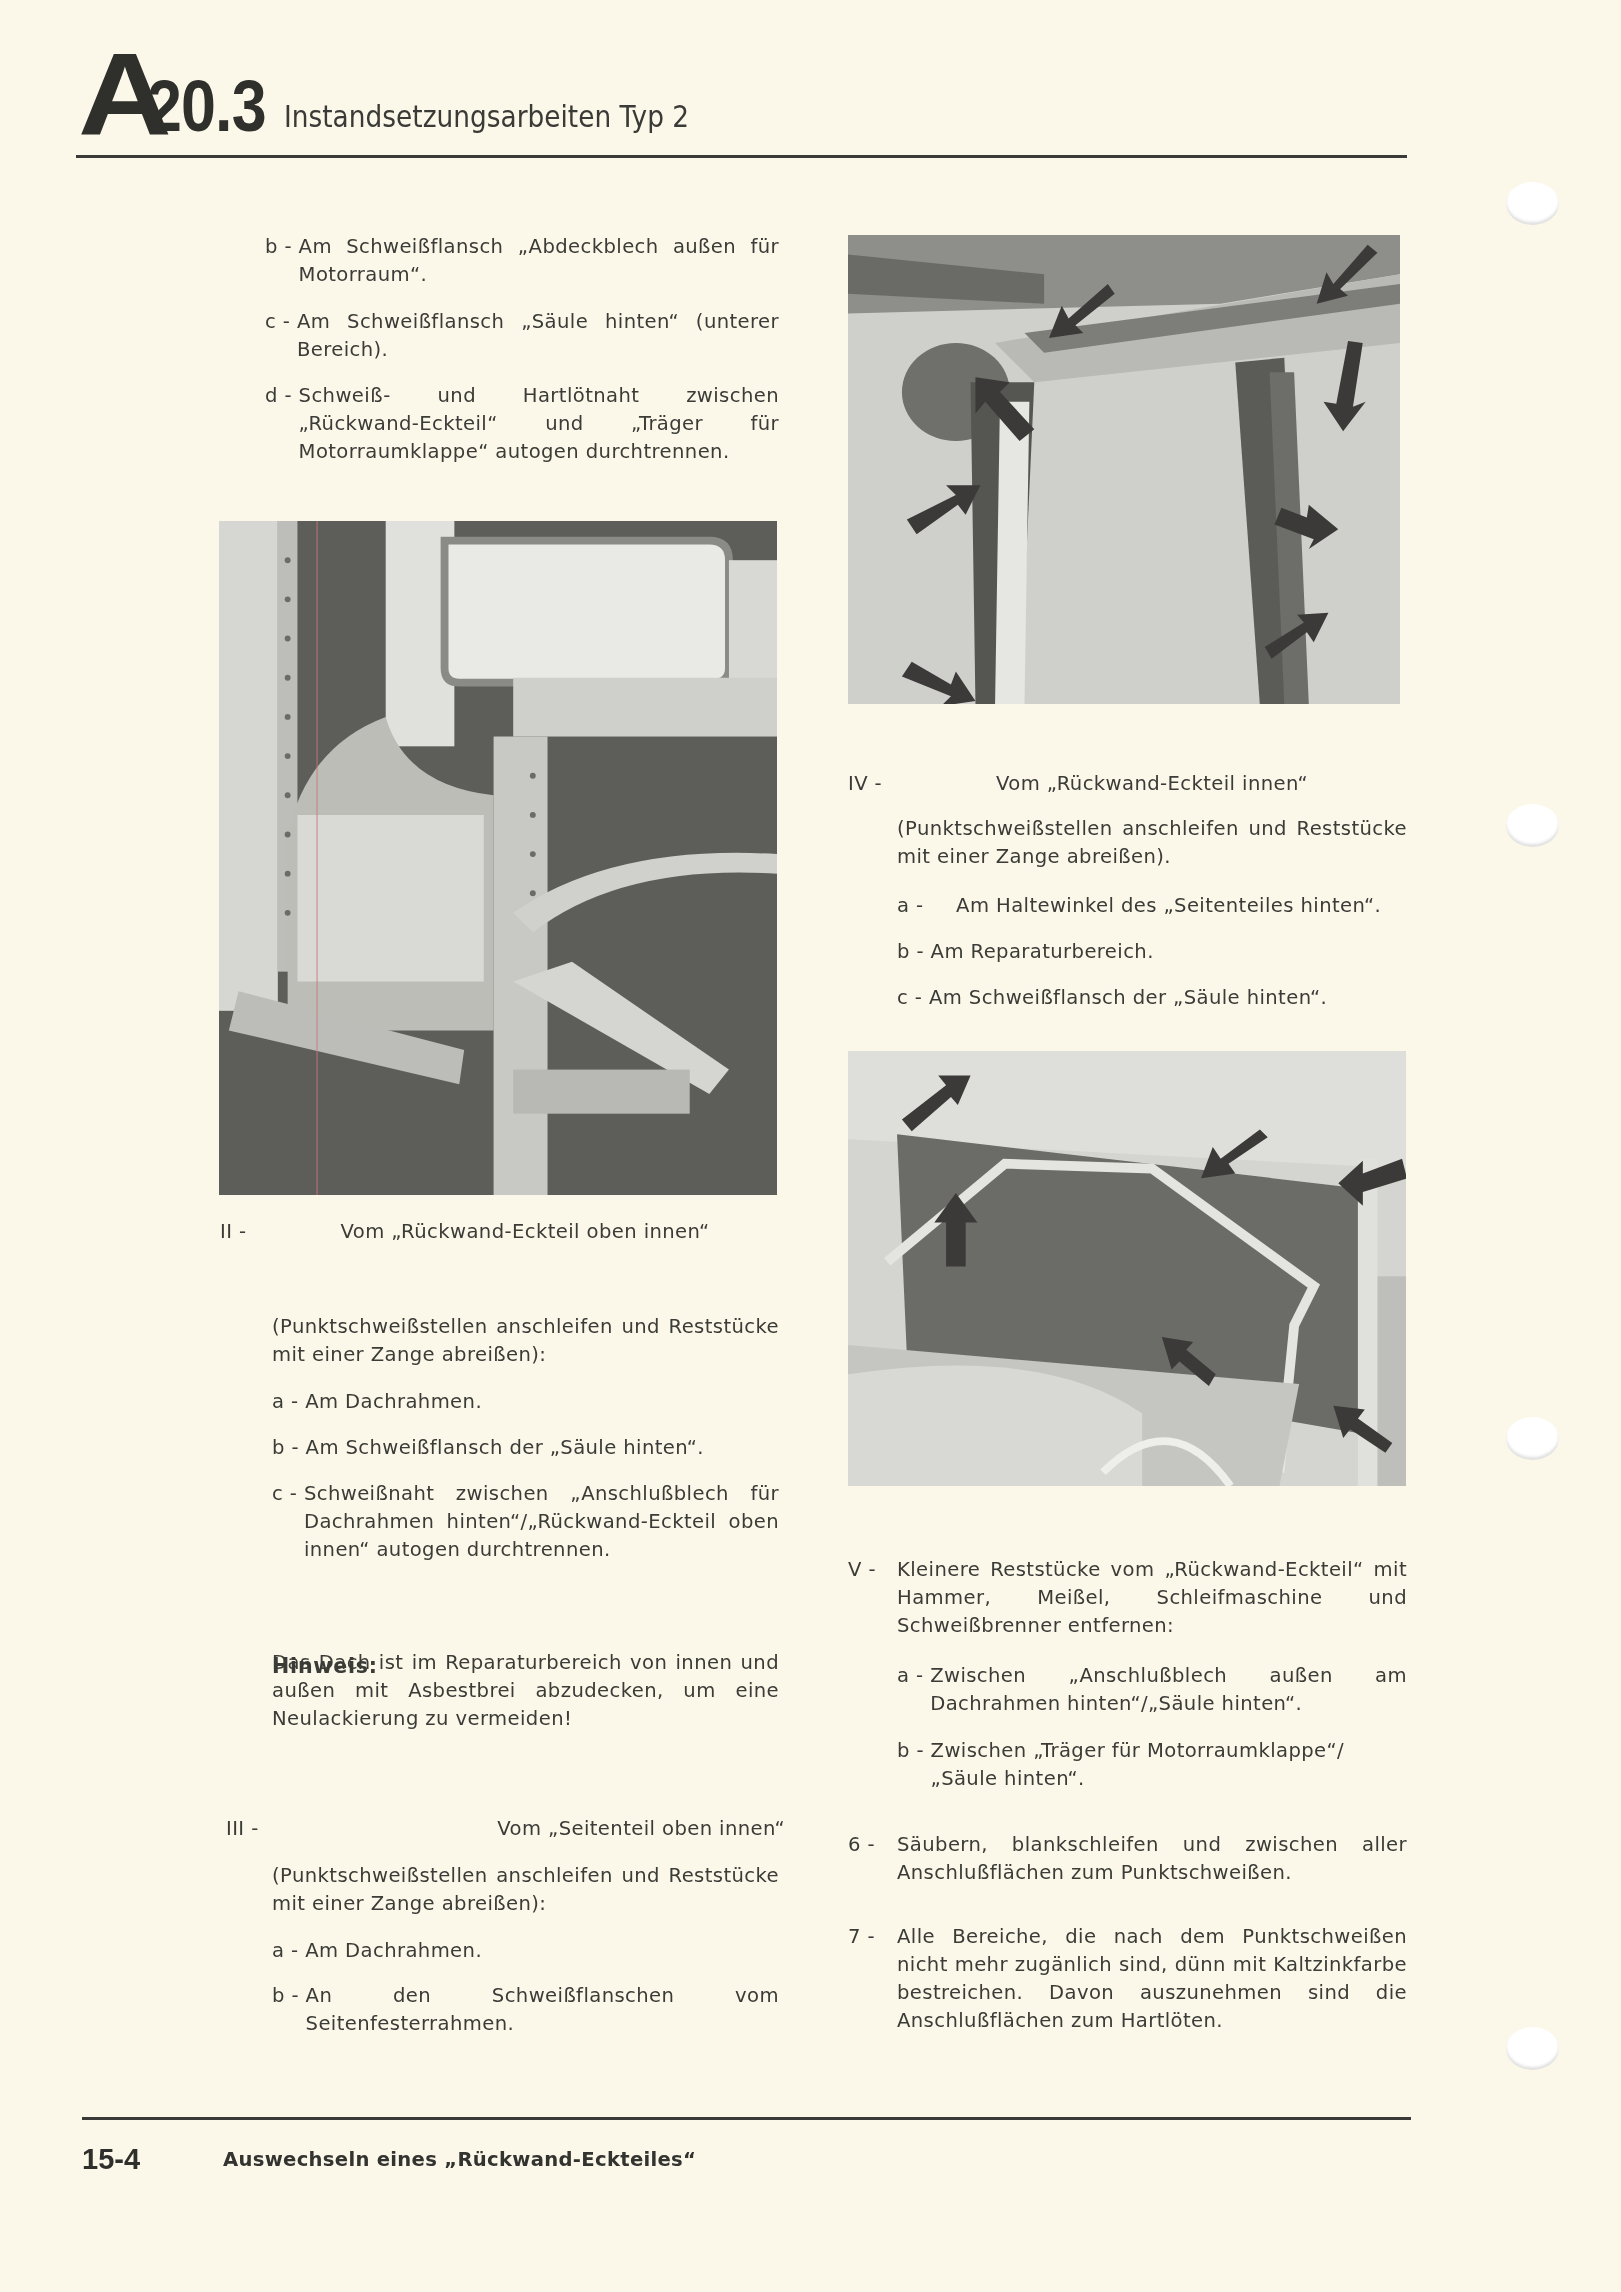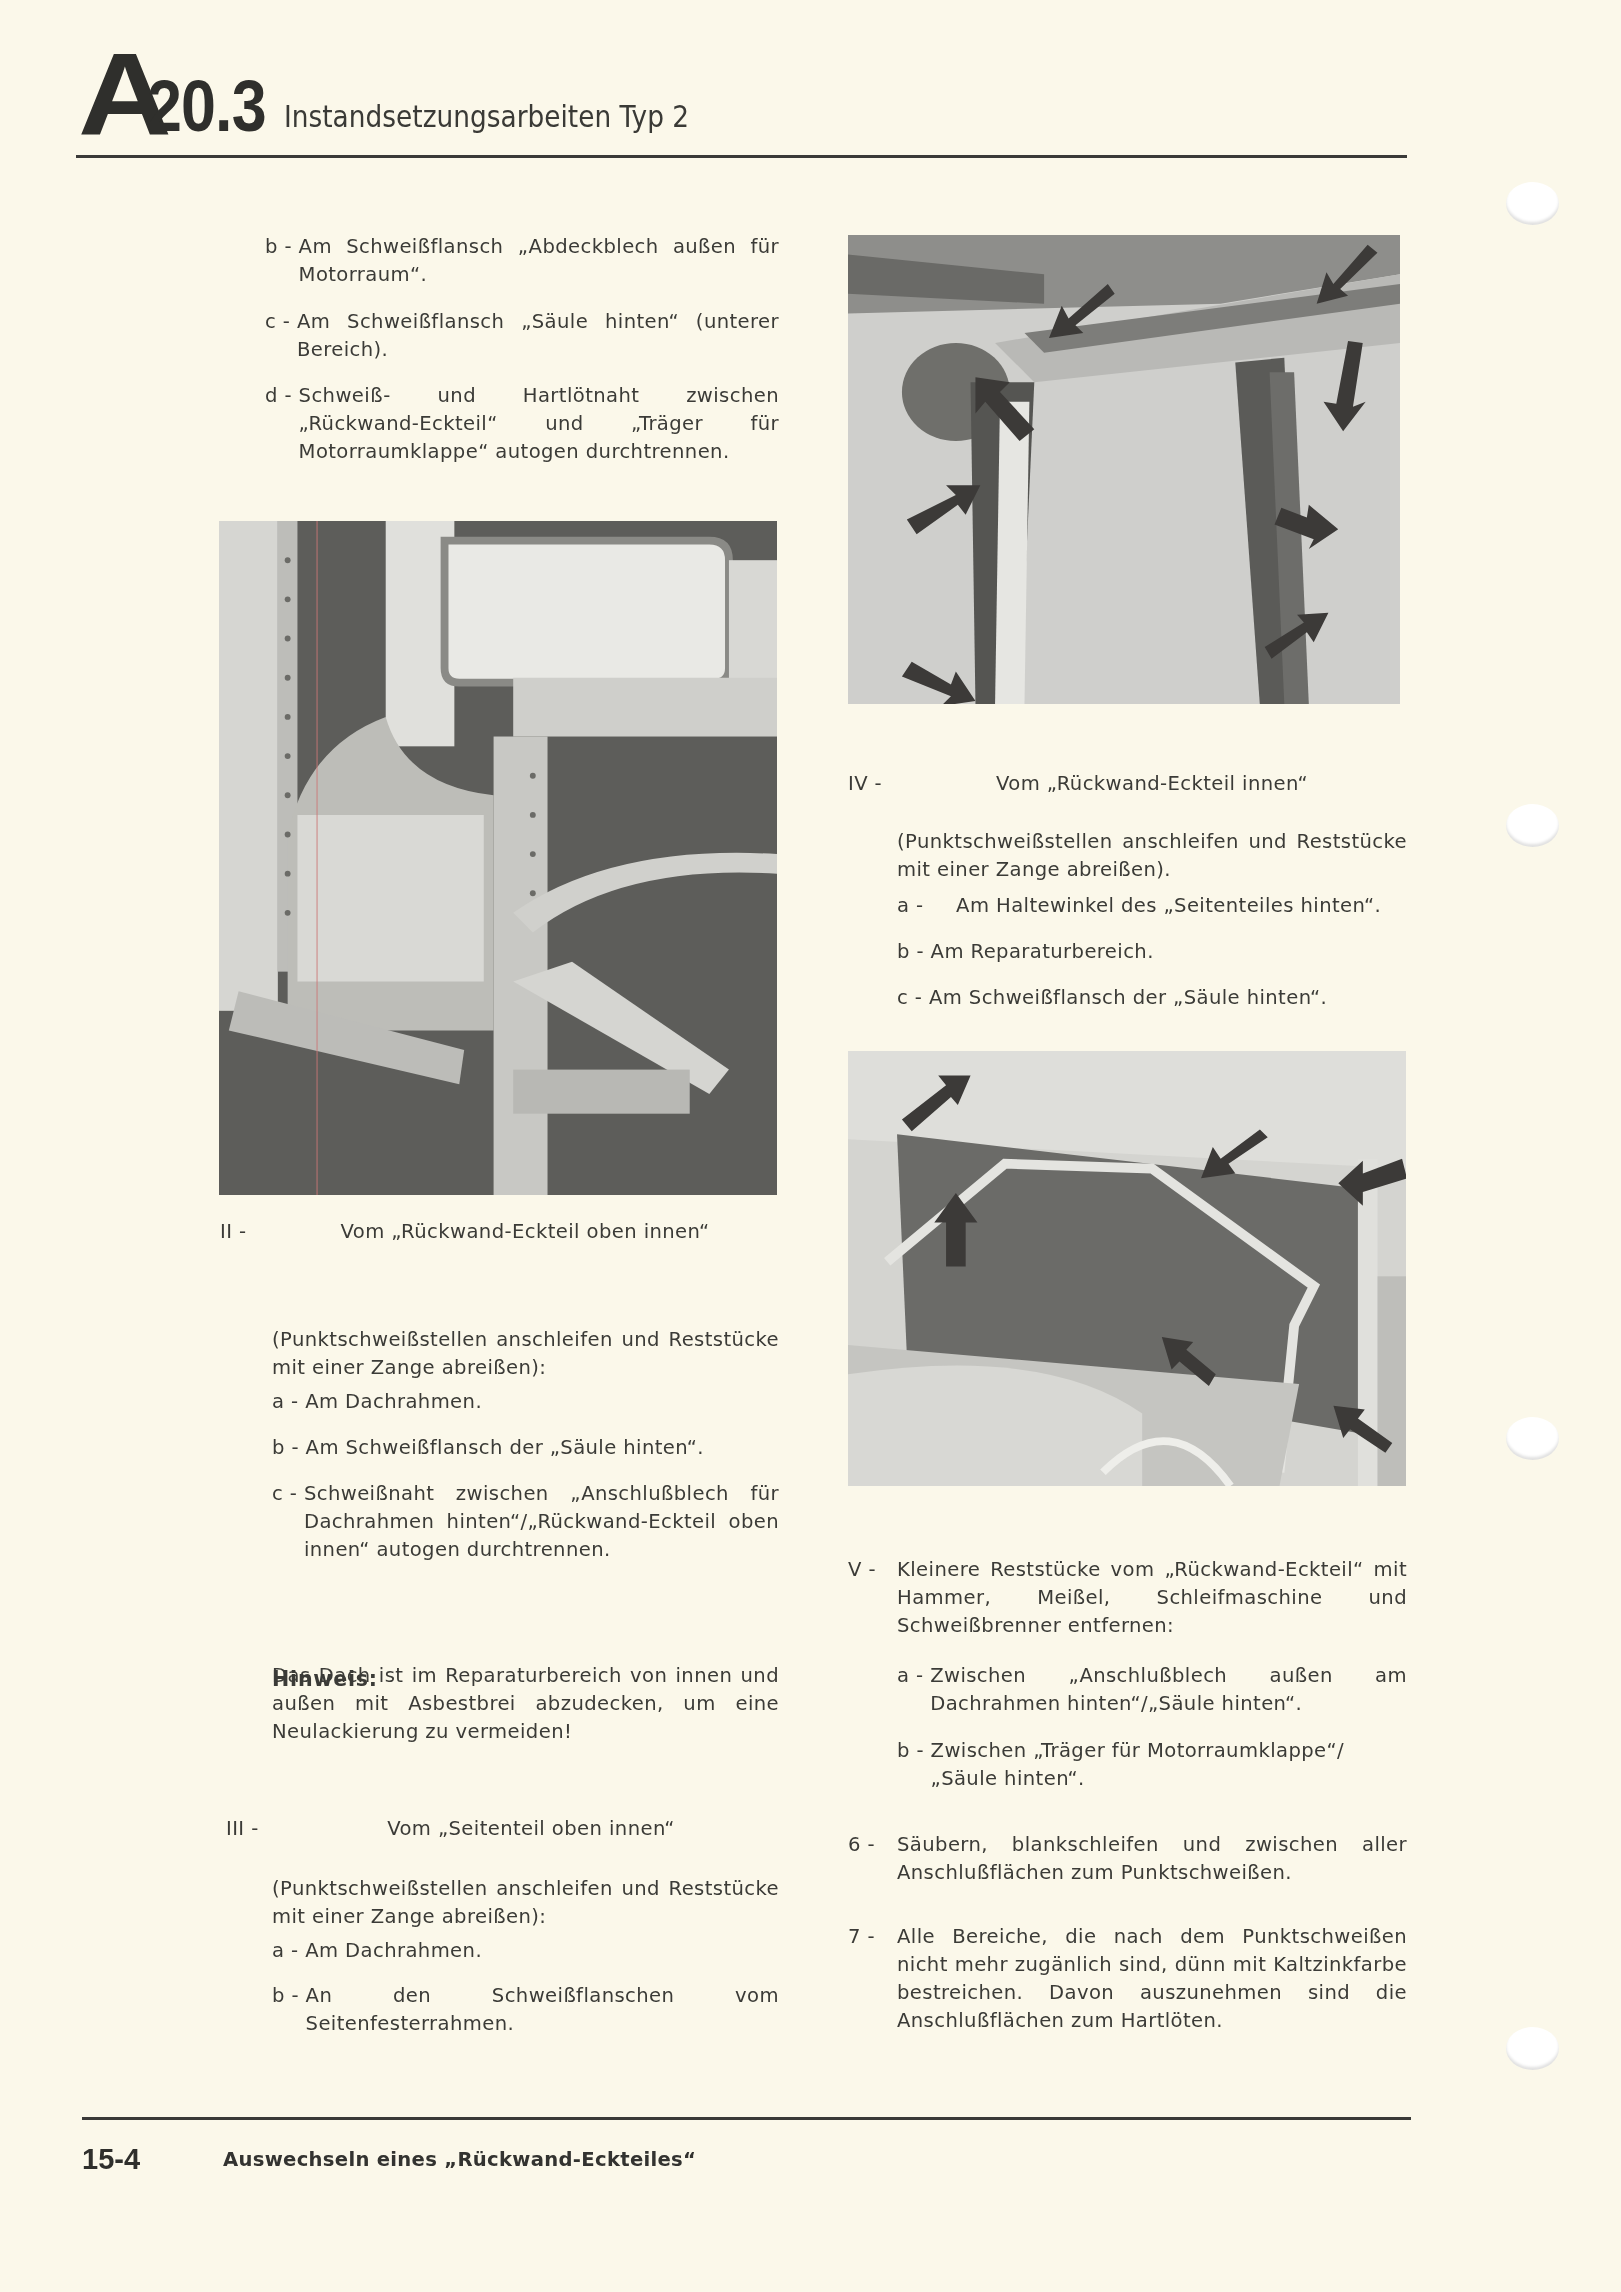--- a/index.html
+++ b/index.html
@@ -20,21 +20,21 @@
     .foot-title { left: 223px; top: 2148px; font-family: "DejaVu Sans", sans-serif; font-weight: bold; font-size: 19.6px; color: #333330; letter-spacing: 0.3px; }
 
     
     .txt { font-size: 19.6px; line-height: 28px; letter-spacing: 0.4px; color: #3b3b37; }
     .item { position: absolute; display: flex; }
     .item .lbl { flex: 0 0 auto; white-space: pre; }
     .item .body { flex: 1 1 auto; text-align: justify; }
     .sub { position: absolute; display: flex; }
     .sub .lbl { flex: 0 0 auto; white-space: pre; }
     .sub .body { flex: 1 1 auto; text-align: justify; }
-    .para { position: absolute; text-align: justify; margin-top: 13px; }
+    .para { position: absolute; text-align: justify; }
     .hinweis-head { font-weight: bold; font-size: 20.6px; letter-spacing: 0.8px; }
 
     
     .photo { position: absolute; overflow: hidden; background: #9a9a98; }
     .photo svg { width: 100%; height: 100%; display: block; }
 
     
     .hole { position: absolute; left: 1506px; width: 53px; height: 43px; border-radius: 50%;
       background: #ffffff; box-shadow: inset 0 -2.9px 2.9px rgba(0,0,0,0.12); }
   </style>
@@ -81,21 +81,21 @@
   <div class="sub" style="left:272px; top:1480px; width:507px;">
     <span class="lbl">c - </span>
     <span class="body">Schweißnaht zwischen „Anschlußblech für Dachrahmen hinten“/„Rückwand-Eckteil oben innen“ autogen durchtrennen.</span>
   </div>
 
   <div class="para hinweis-head" style="left:272px; top:1652px; width:507px;">Hinweis:</div>
   <div class="para" style="left:272px; top:1649px; width:507px;">Das Dach ist im Reparaturbereich von innen und außen mit Asbestbrei abzudecken, um eine Neulackierung zu vermeiden!</div>
 
   <div class="item" style="left:226px; top:1815px; width:559px;">
     <span class="lbl" style="width:51px">III - </span>
-    <span class="body" style="text-align:center">Vom „Seitenteil oben innen“</span>
+    <span class="body" style="text-align:right">Vom „Seitenteil oben innen“</span>
   </div>
   <div class="para" style="left:272px; top:1862px; width:507px;">(Punktschweißstellen anschleifen und Reststücke mit einer Zange abreißen):</div>
   <div class="sub" style="left:272px; top:1937px; width:507px;">
     <span class="lbl">a - </span>
     <span class="body">Am Dachrahmen.</span>
   </div>
   <div class="sub" style="left:272px; top:1982px; width:507px;">
     <span class="lbl">b - </span>
     <span class="body">An den Schweißflanschen vom Seitenfesterrahmen.</span>
   </div>

